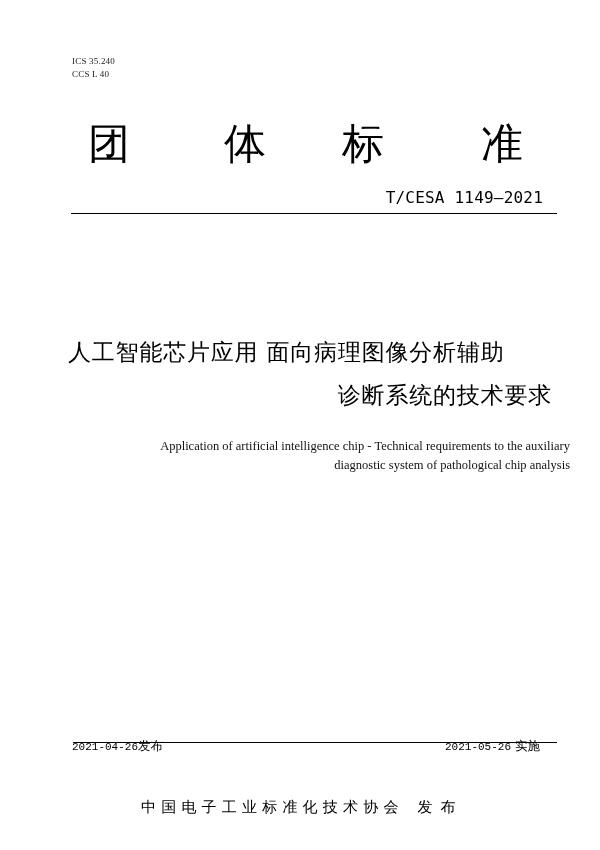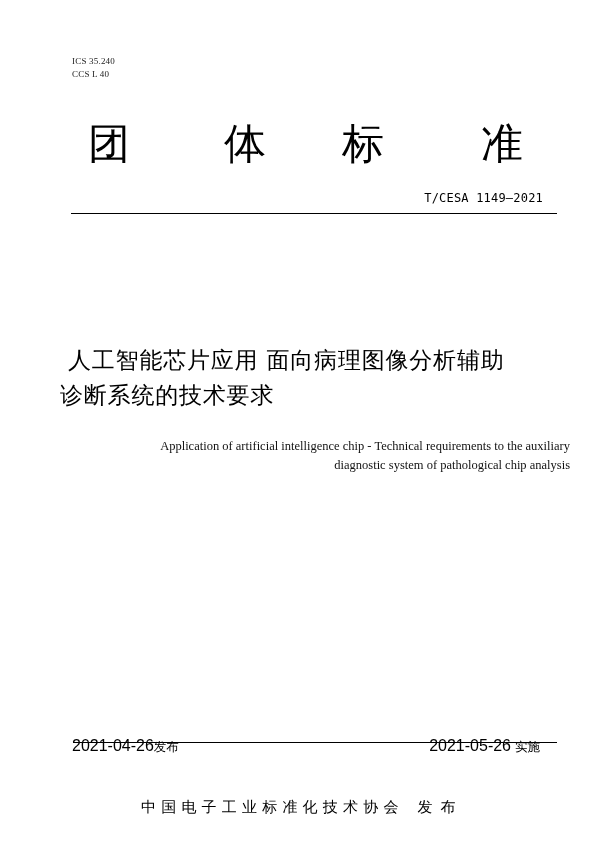--- a/index.html
+++ b/index.html
@@ -37,43 +37,43 @@
     }
     .c1 { left: 88px; }
     .c2 { left: 224px; }
     .c3 { left: 342px; }
     .c4 { left: 481px; }
 
     .std-number {
       top: 163px;
       right: 57px;
       font-family: "DejaVu Sans Mono", "Liberation Mono", monospace;
-      font-size: 12px;
+      font-size: 16px;
       line-height: 16px;
       letter-spacing: 0.2px;
     }
 
     .rule {
       position: absolute;
       height: 1px;
       background: #000;
     }
     .rule-top { left: 71px; width: 486px; top: 213px; }
     .rule-bottom { left: 73px; width: 484px; top: 742px; }
 
     .title-zh {
-      left: 60px;
+      left: 52px;
       width: 500px;
-      text-align: left;
+      text-align: right;
       font-size: 23px;
       line-height: 35px;
       font-family: "DejaVu Sans", sans-serif;
       letter-spacing: 0.8px;
     }
-    .title-zh-1 { top: 316px; left: 68px; width: 484px; text-align: left; }
+    .title-zh-1 { top: 308px; left: 68px; width: 484px; text-align: left; }
     .title-zh-2 { top: 351px; }
 
     .title-en {
       left: 50px;
       width: 520px;
       text-align: right;
       font-family: "Liberation Serif", "DejaVu Serif", serif;
       font-size: 12.5px;
       line-height: 19px;
       color: #111;
@@ -82,21 +82,21 @@
     .title-en-2 { top: 429px; }
 
     .date {
       top: 710px;
       font-family: "DejaVu Sans", sans-serif;
       font-size: 12.5px;
       line-height: 18px;
     }
     .date-release { left: 72px; }
     .date-effective { right: 60px; }
-    .date .num { font-family: Liberation Sans, sans-serif; font-size: 16px; }
+    .date .num { font-family: Liberation Mono, monospace; font-size: 11px; }
 
     .publisher {
       top: 770px;
       left: 141px;
       font-size: 15px;
       line-height: 20px;
       letter-spacing: 5.2px;
       font-family: Liberation Serif, serif;
     }
     .publisher .action { margin-left: 14px; letter-spacing: 8px; }

